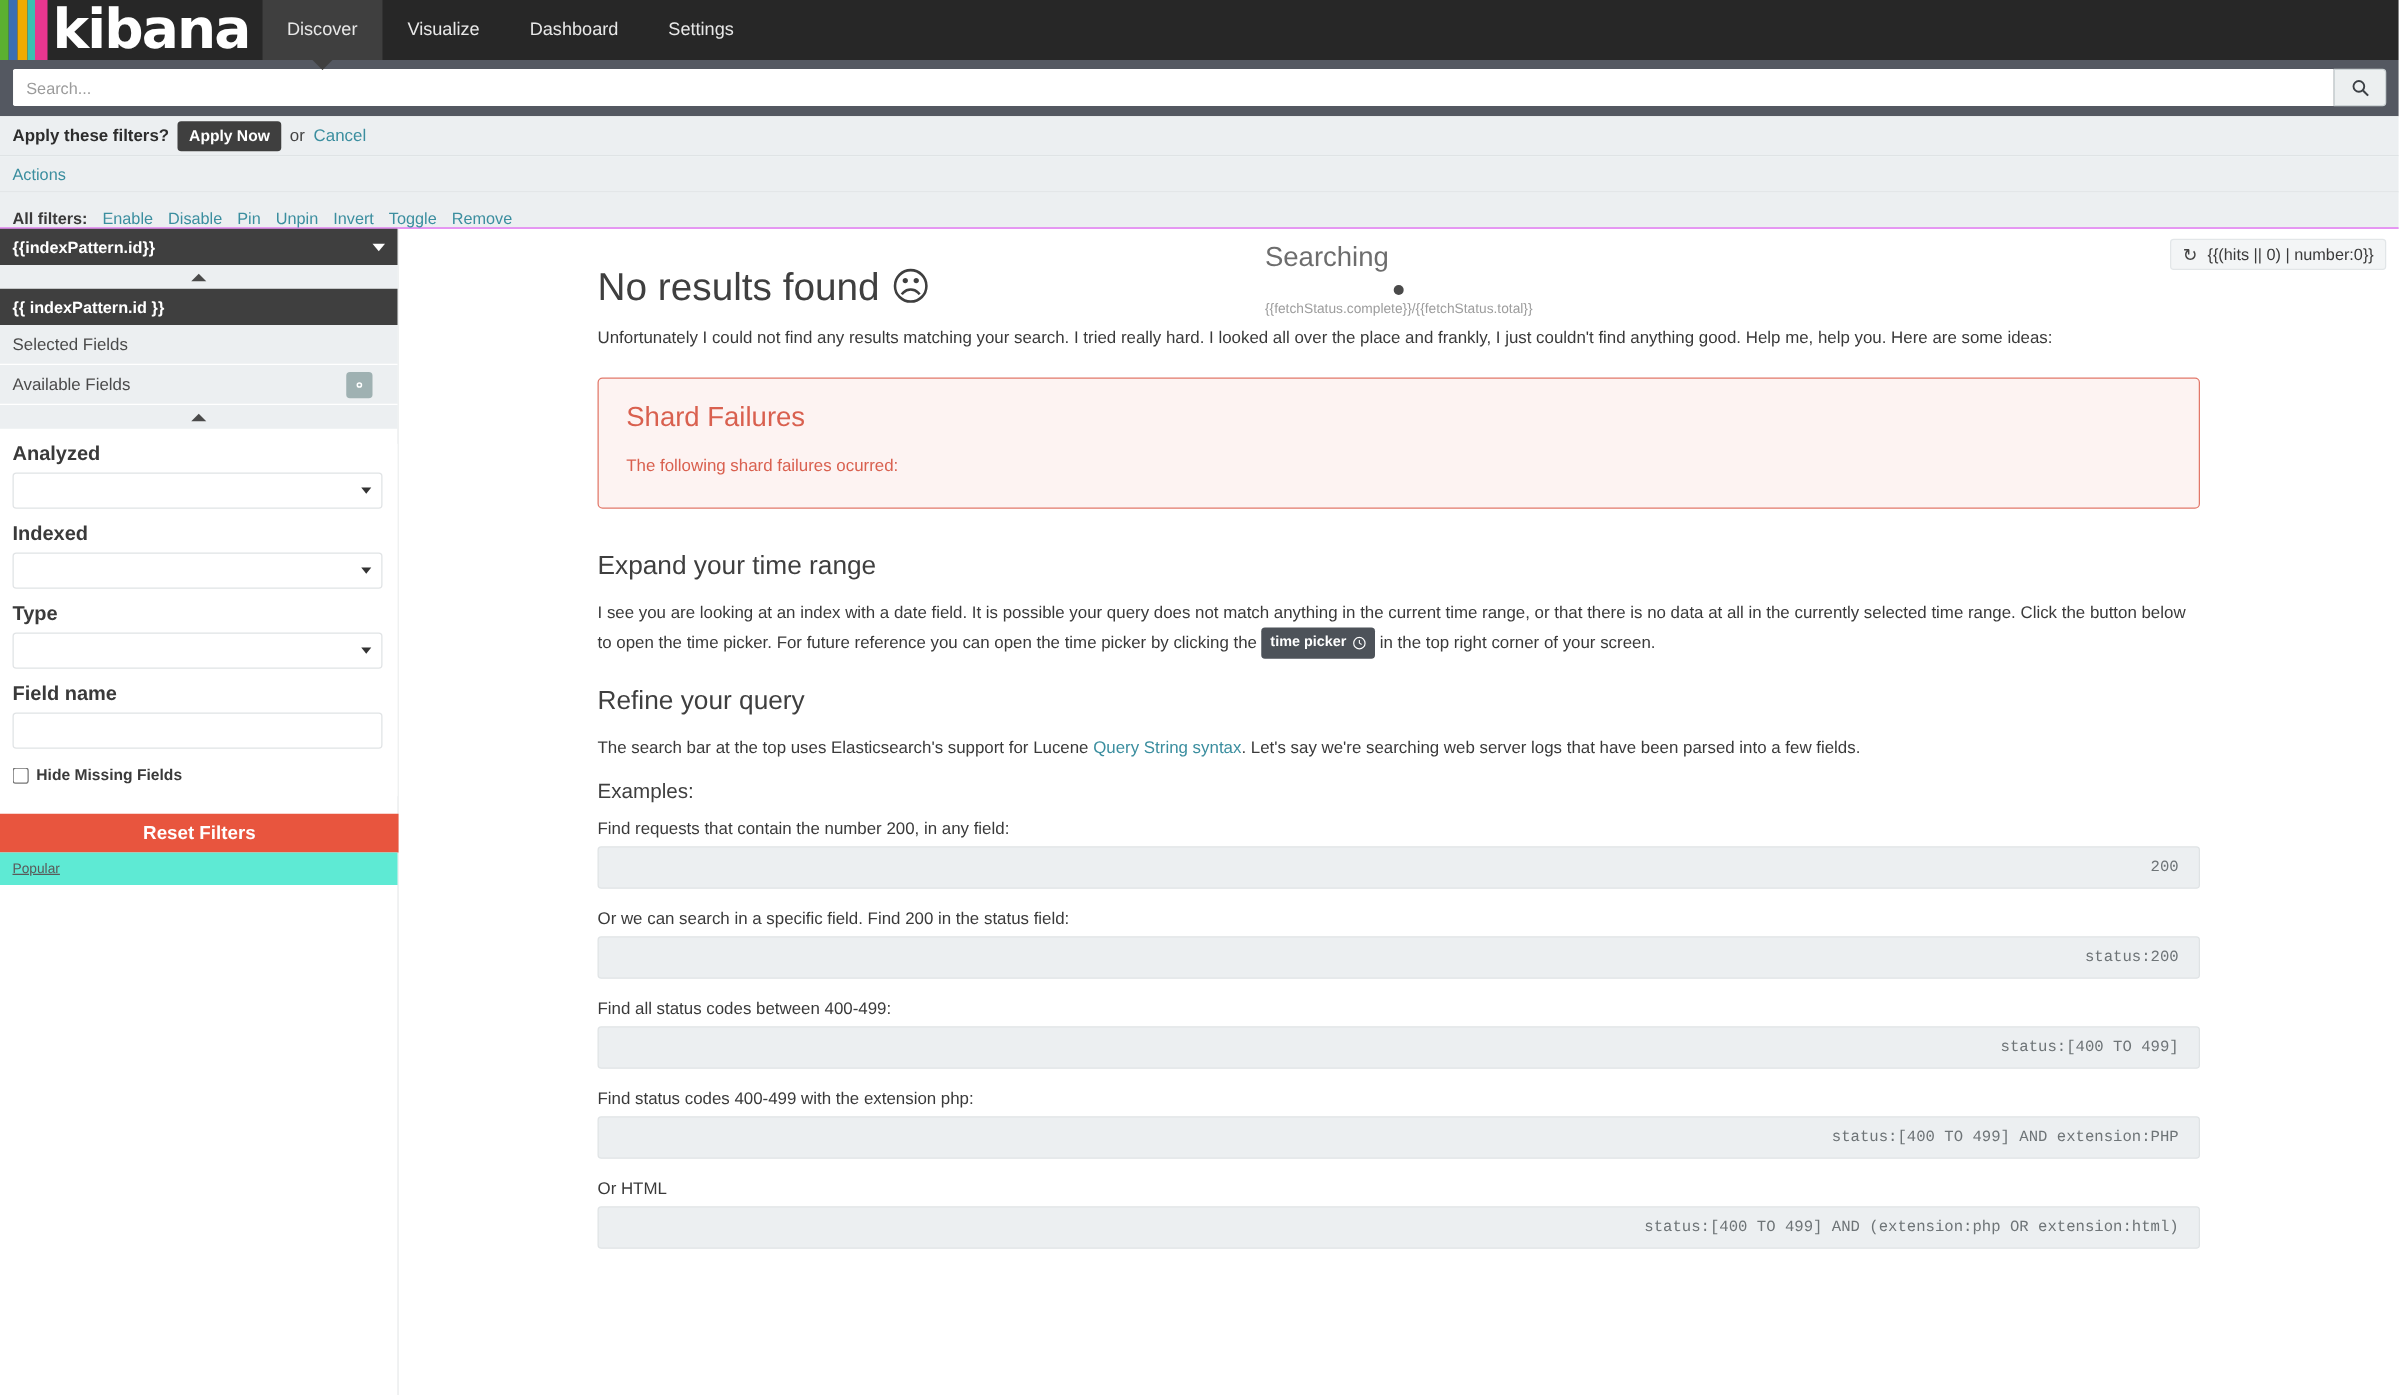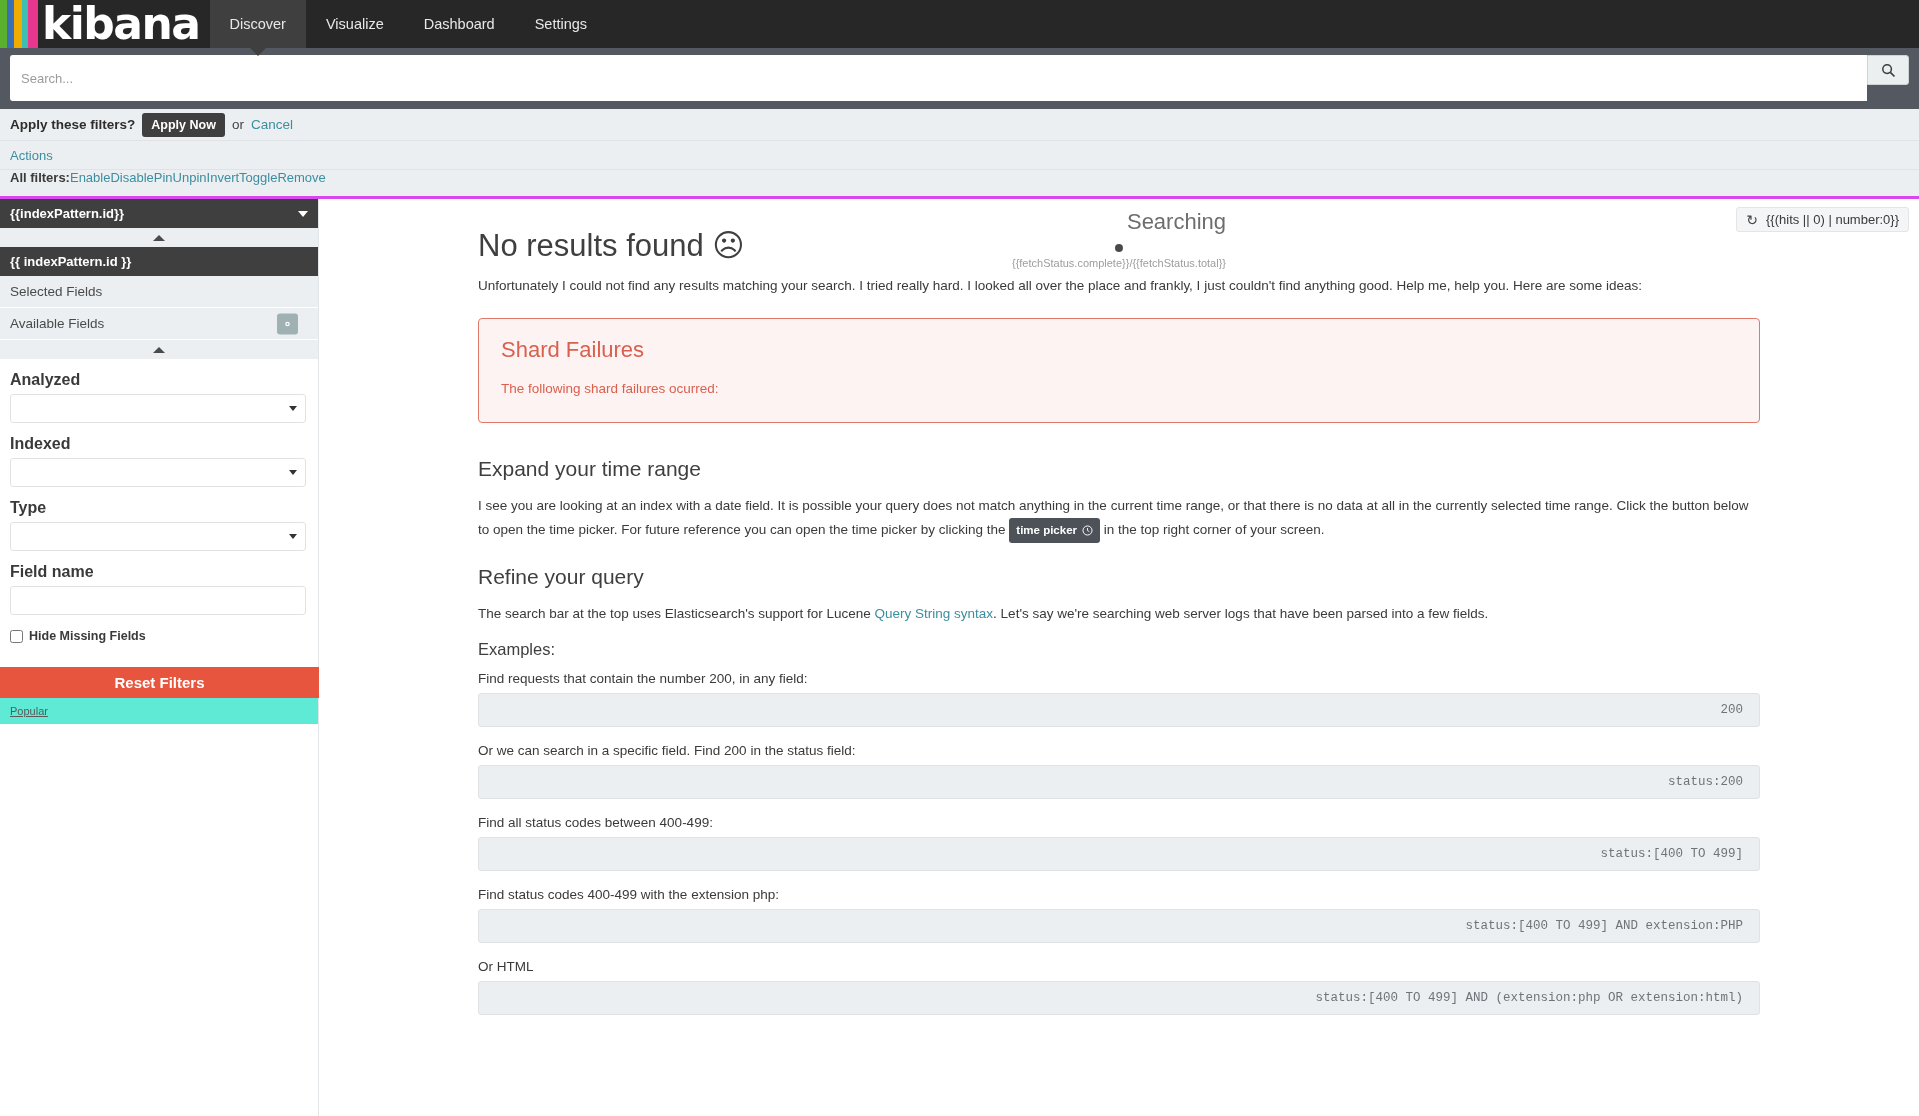--- a/index.html
+++ b/index.html
@@ -66,21 +66,21 @@
 
   
   .searchbar-wrap {
     background: #545861;
     padding: 7px 10px 8px 10px;
     display: flex;
     align-items: stretch;
   }
   .search-input {
     flex: 1;
-    height: 46px;
+    height: 30px;
     border: 1px solid #fff;
     border-right: none;
     background: #fff;
     font-size: 13px;
     padding: 0 10px;
     color: #555;
     outline: none;
     font-family: "Liberation Sans", sans-serif;
     border-radius: 3px 0 0 3px;
   }
@@ -124,24 +124,25 @@
   .filter-actions {
     background: #eceff1;
     border-bottom: 1px solid #dfe3e5;
     height: 29px;
     display: flex; align-items: center;
     padding: 0 10px;
     font-size: 13px;
   }
   .filter-all {
     background: #eceff1;
-    border-bottom: 3px solid #d946ef;
+    border-bottom: 1px solid #d946ef;
     height: 29px;
-    display: flex; align-items: flex-start;
+    display: flex; align-items: flex-end;
     padding: 0 10px;
+    gap: 12px;
     font-size: 13px;
   }
   .filter-all .lbl { font-weight: 700; color: #3a3a3a; }
 
   
   .body-wrap { display: flex; align-items: stretch; height: calc(1116px - 48px - 45px - 32px - 29px - 29px); }
 
   
   .sidebar {
     width: 319px;
@@ -285,21 +286,21 @@
     color: #3a3a3a;
     z-index: 5;
   }
   .refresh-ico { font-size: 14px; color: #444; line-height: 1; }
 
   .searching-box {
     position: absolute;
     top: 10px;
     left: 50%;
     transform: translateX(-50%);
-    text-align: right;
+    text-align: left;
     z-index: 2;
   }
   .searching-title { font-size: 22px; color: #6d6d6d; font-weight: 400; }
   .spinner-dot {
     width: 8px; height: 8px;
     border-radius: 50%;
     background: #4a4a4a;
     margin: 9px auto 0 auto;
   }
   .fetch-status {

